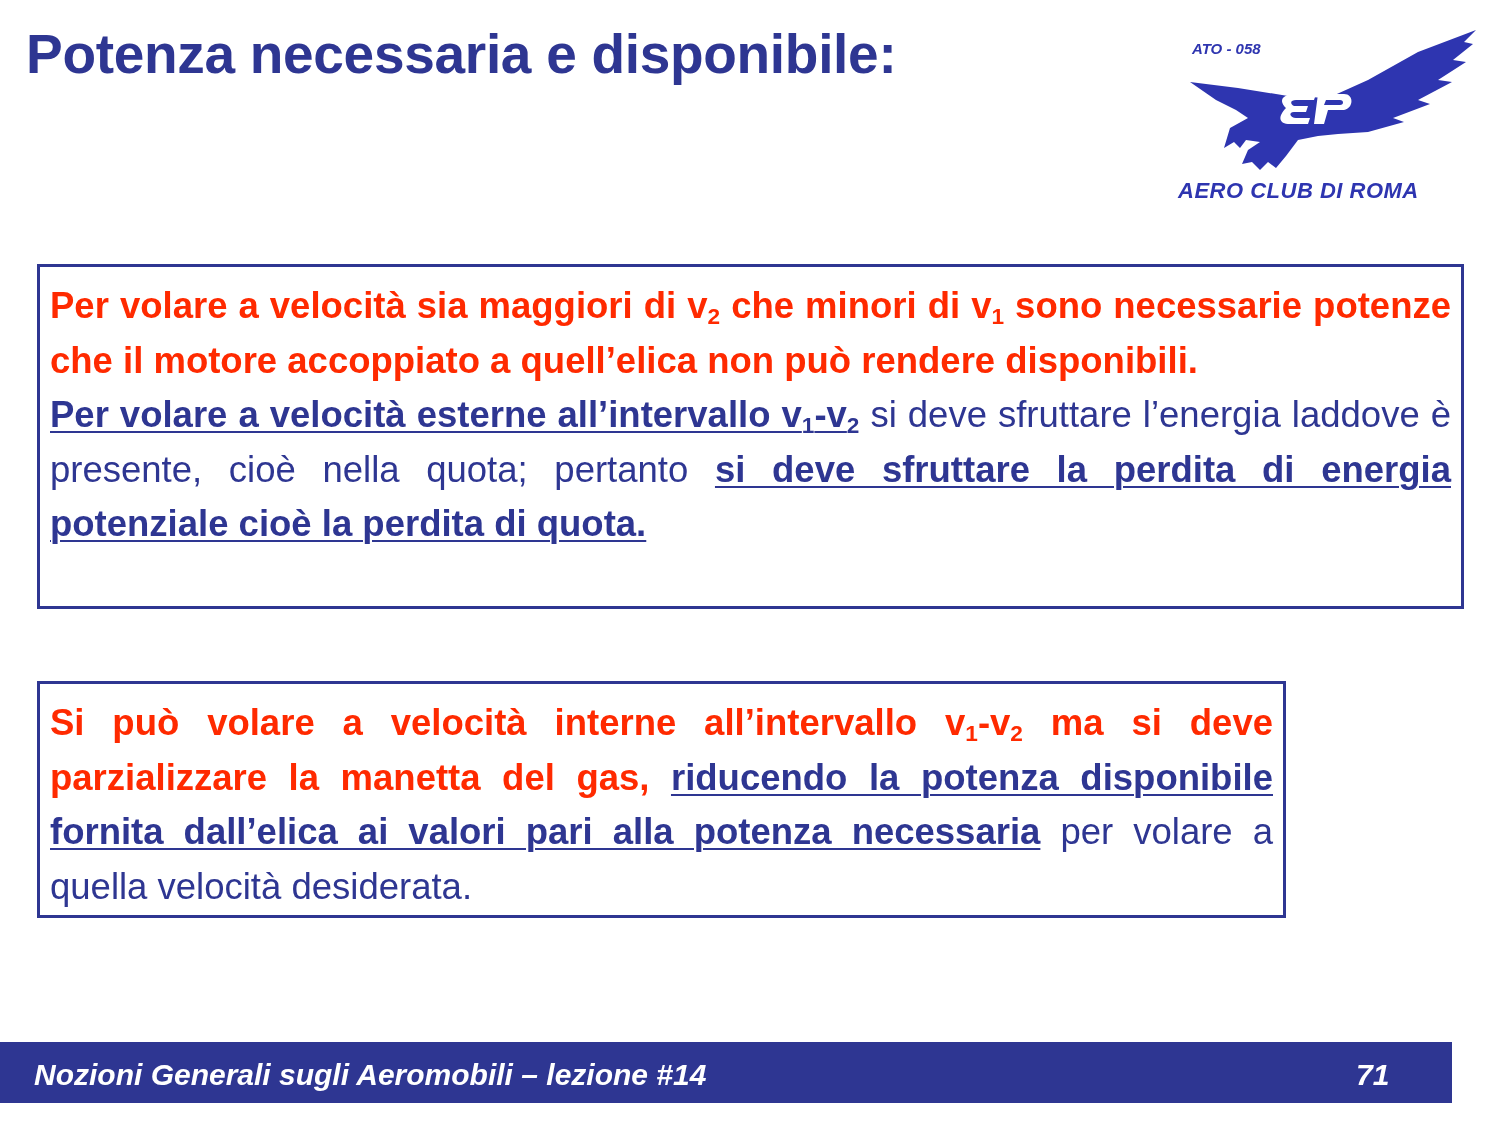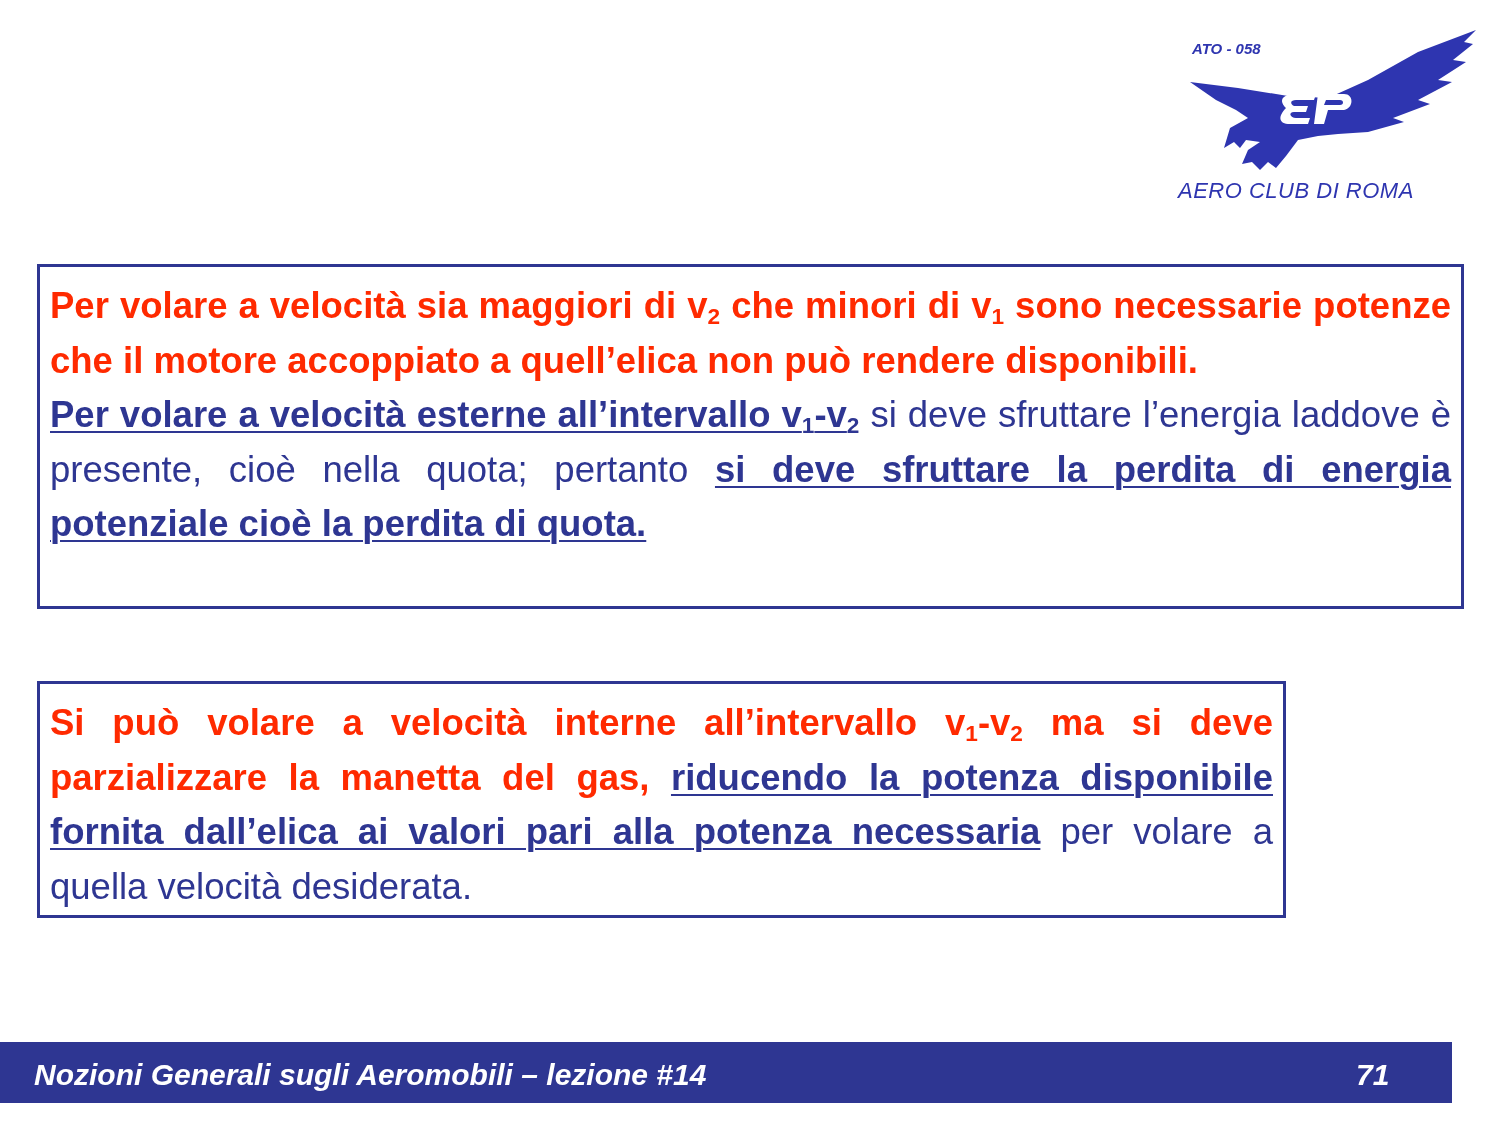--- a/index.html
+++ b/index.html
@@ -13,21 +13,21 @@
       letter-spacing: -0.3px;
     }
     .title span { display: block; }
     .logo {
       position: absolute; left: 1168px; top: 30px; width: 314px; height: 180px;
     }
     .logo .ato {
       position: absolute; left: 24px; top: 10px; font-size: 15px; font-weight: bold; font-style: italic; color: #2e35b0;
     }
     .logo .club {
-      position: absolute; left: 10px; top: 148px; font-size: 22px; font-weight: normal; font-style: italic; color: #2e35b0;
+      position: absolute; left: 10px; top: 148px; font-size: 22px; font-weight: bold; font-style: italic; color: #2e35b0;
       letter-spacing: 0.5px;
       text-align: right;
     }
     .logo svg { position: absolute; left: 0; top: 0; }
     .box {
       position: absolute; border: 3px solid #2e3692; box-sizing: border-box;
       padding: 12px 10px 17px 10px;
       font-size: 36.5px; line-height: 54.5px; text-align: justify; color: #2e3692;
     }
     .box1 { left: 37px; top: 264px; width: 1427px; height: 345px; }
@@ -39,20 +39,21 @@
       position: absolute; left: 0; top: 1042px; width: 1452px; height: 61px; background: #2e3692;
       color: #ffffff; font-style: italic; font-weight: bold; font-size: 30px; line-height: 61px;
     }
     .footer .course { position: absolute; left: 34px; top: 2px; }
     .footer .page { position: absolute; left: 1356px; top: 2px; }
   </style>
 </head>
 <body>
 
 <h1 class="title">
+  <span>Potenza necessaria e disponibile:</span>
 </h1>
 
 <div class="logo">
   <svg width="314" height="180" viewBox="0 0 314 180">
     <path fill="#2e35b0" d="M22 52 L70 58 L120 66 L160 68 L200 50 L250 22 L308 0 L296 12 L305 14 L285 30 L298 32 L270 50 L284 52 L250 70 L262 74 L225 88 L236 92 L200 102 L170 104 L150 106 L130 110 L118 126 L108 138 L100 132 L92 140 L84 132 L74 134 L80 120 L92 112 L78 110 L72 118 L66 112 L56 118 L62 98 L80 88 L68 80 L48 70 Z"></path>
     <path fill="#ffffff" d="M118 78 C112 72 112 66 124 64 L148 64 L146 70 L128 70 C122 70 122 74 126 76 L140 76 L138 82 L126 82 C120 82 122 88 128 88 L142 88 L140 94 L122 94 C110 94 110 86 118 78 Z M150 64 L176 64 C186 64 186 78 176 80 L160 80 L156 94 L146 94 Z M158 70 L156 75 L172 75 C176 75 176 70 172 70 Z"></path>
   </svg>
   <div class="ato">ATO - 058</div>
   <div class="club">AERO CLUB DI ROMA</div>
 </div>

